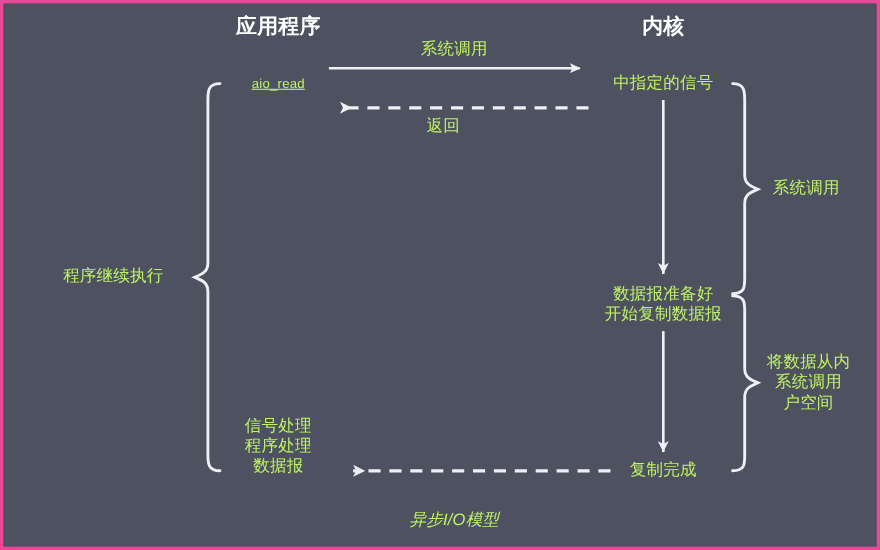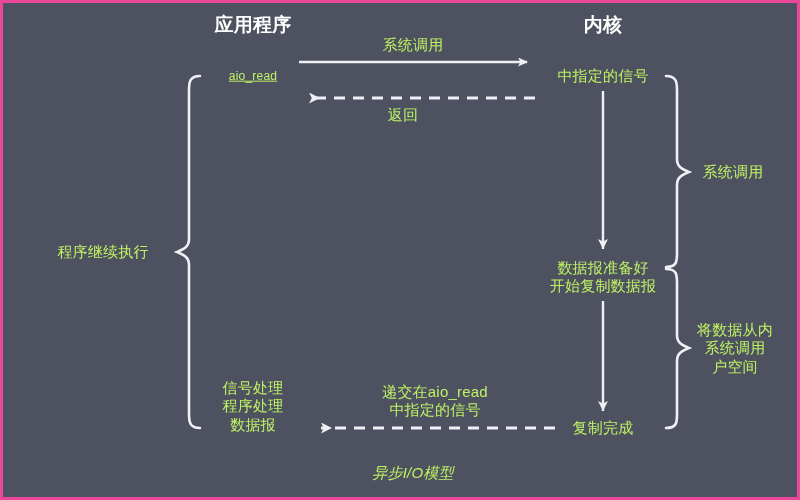--- a/index.html
+++ b/index.html
@@ -120,18 +120,16 @@
   <div class="lbl body-txt" style="left:730px;top:169px;">系统调用</div>
 
   <div class="lbl body-txt" style="left:732px;top:345px;">将数据从内
 系统调用
 户空间</div>
 
   <div class="lbl body-txt" style="left:250px;top:403px;">信号处理
 程序处理
 数据报</div>
 
-  <div class="lbl body-txt" style="left:432px;top:398px;">递交在aio_read
-中指定的信号</div>
 
   <div class="lbl caption" style="left:410px;top:470px;font-style:italic;">异步I/O模型</div>
 
 </div>
 
 </body></html>

